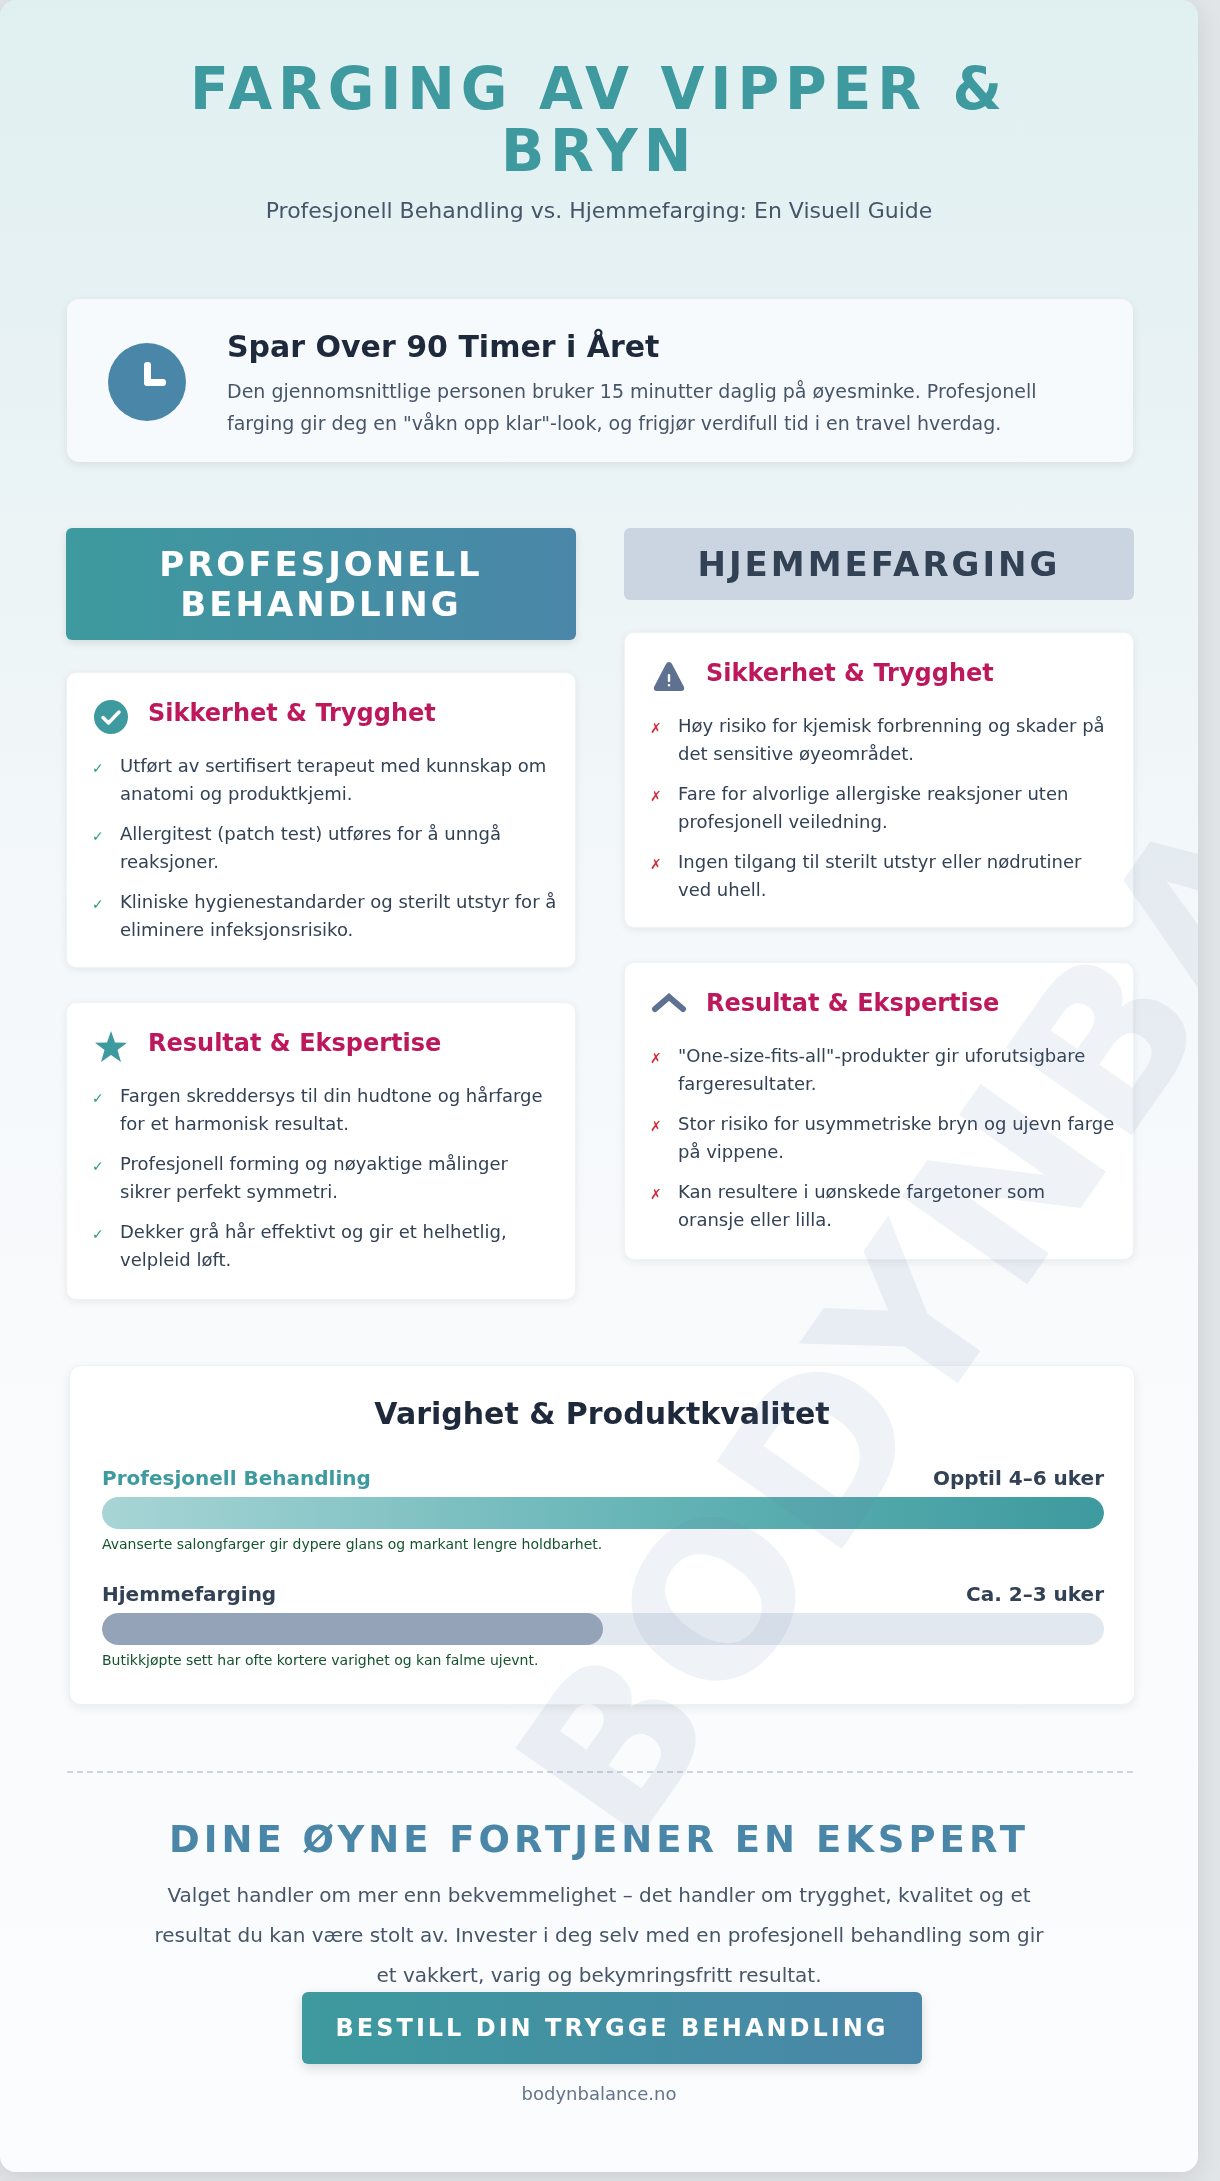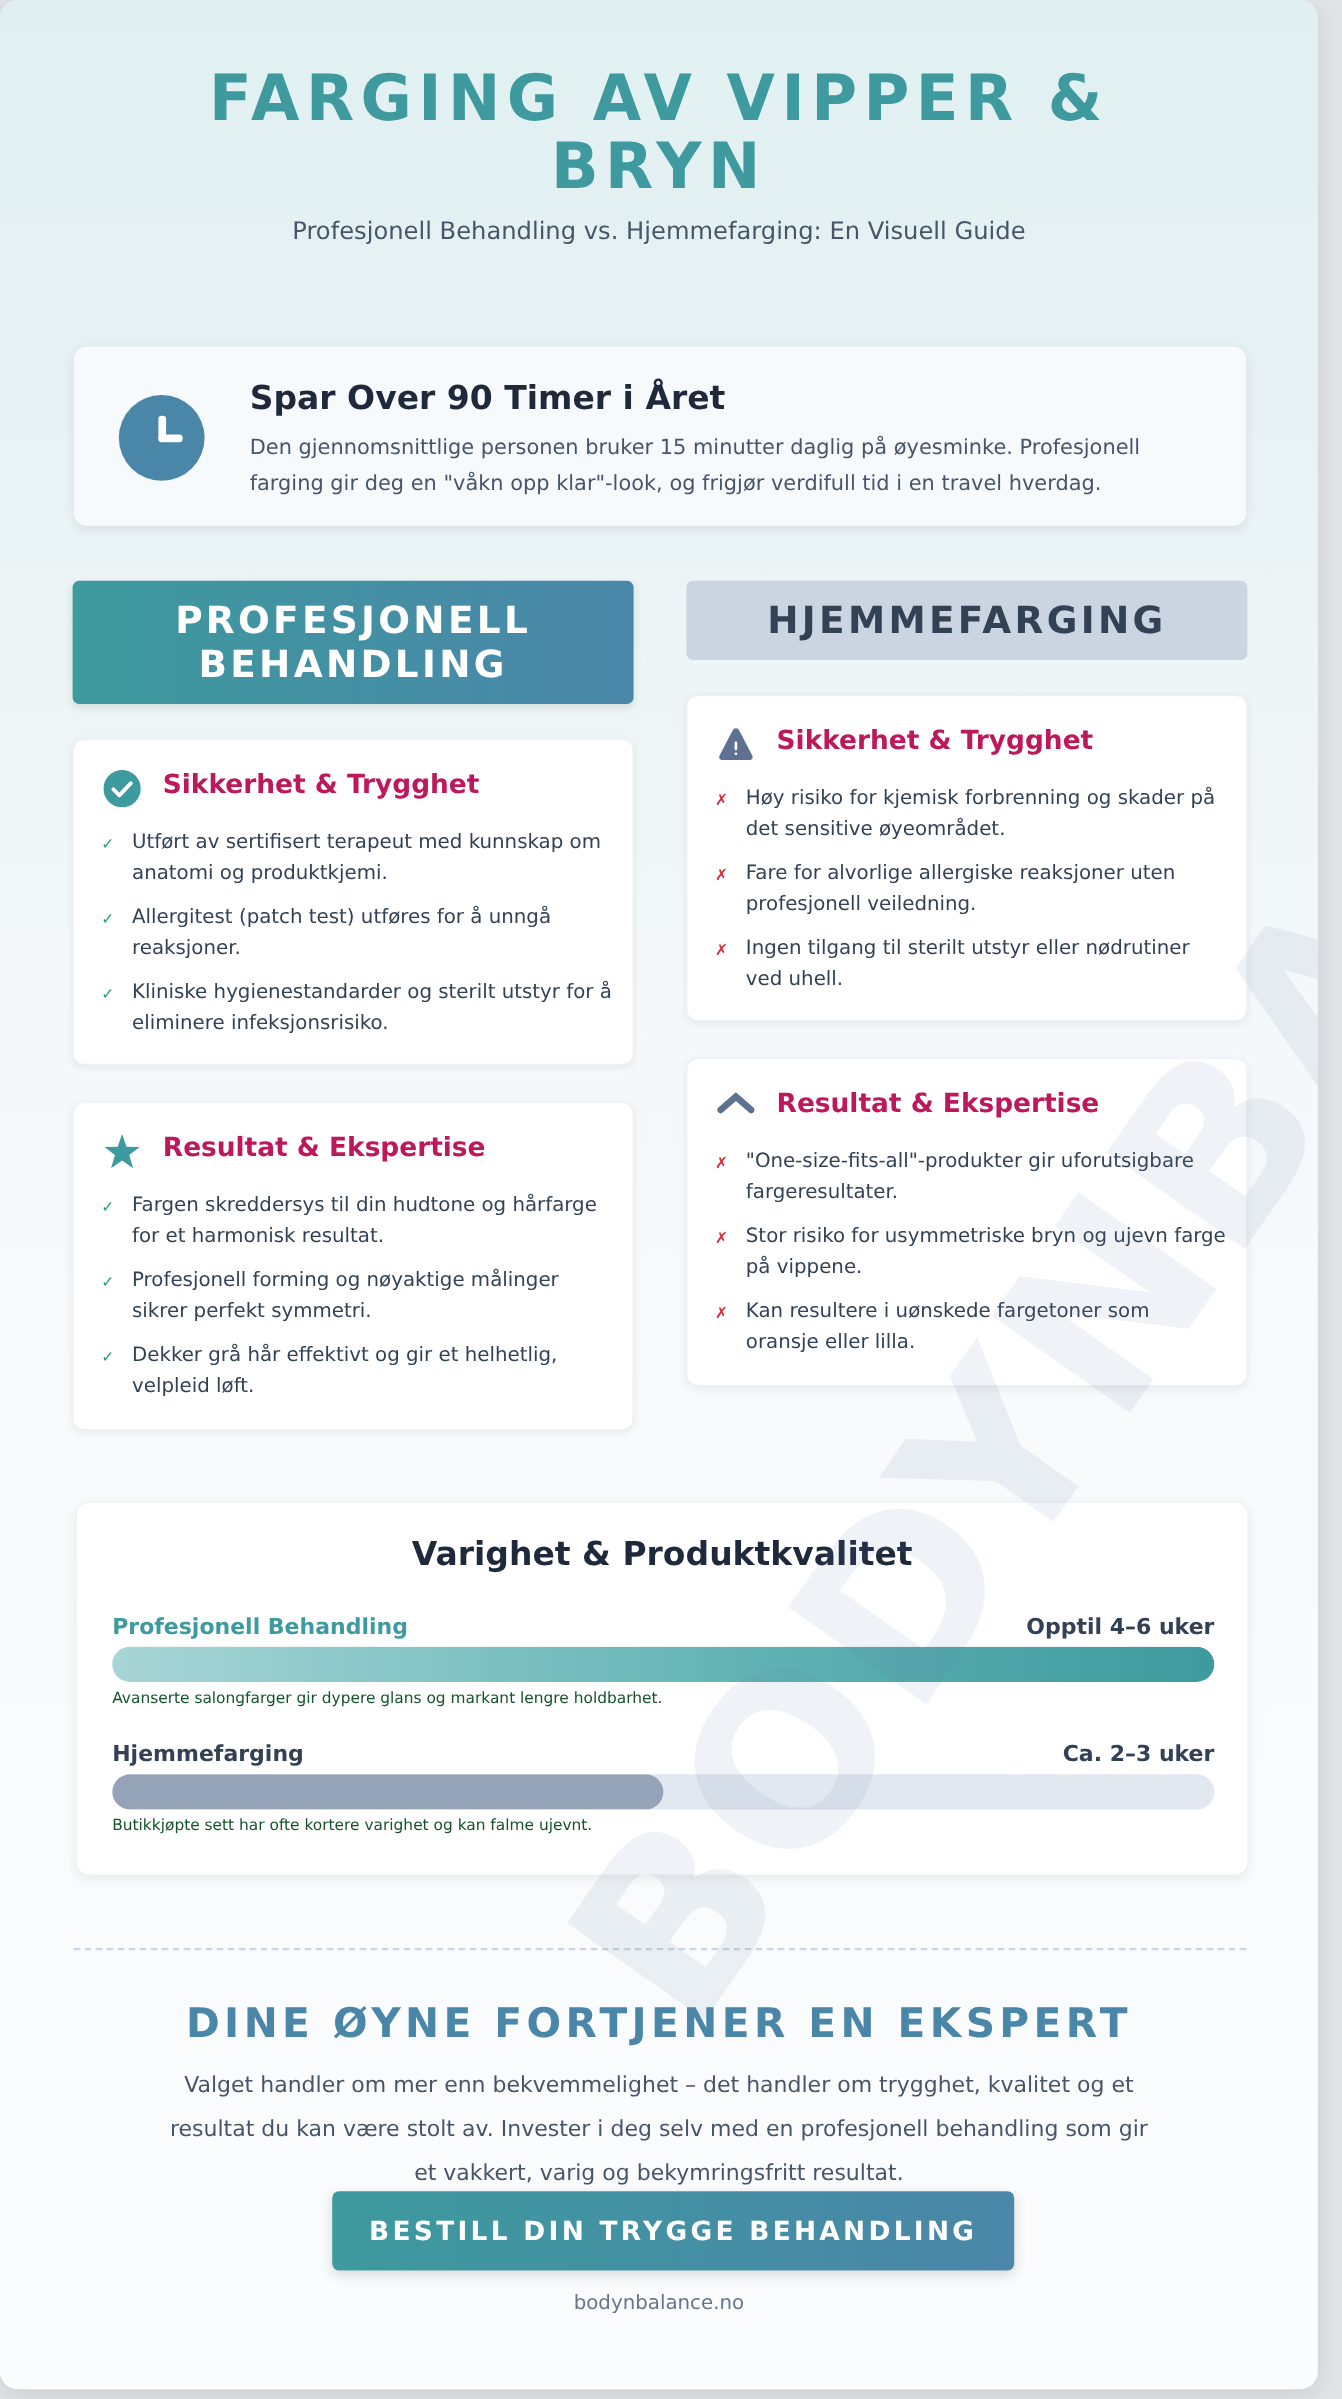--- a/index.html
+++ b/index.html
@@ -40,21 +40,20 @@
       width: 900px; margin: 0 auto;
       transform: scaleX(0.98);
     }
     .subtitle { margin-top: 16px; font-size: 22px; color: #475569; }
 
     .time-card {
       position: absolute; left: 67px; top: 299px;
       width: 1066px; height: 163px;
       background: #f7fafc; border-radius: 12px;
       box-shadow: 0 3px 10px rgba(0,0,0,0.08);
-      margin-top: 16px;
     }
     .clock {
       position: absolute; left: 41px; top: 44px;
       width: 78px; height: 78px; border-radius: 50%;
       background: #4a86a8;
     }
     .clock .h { position: absolute; left: 36px; top: 19px; width: 7px; height: 23px; background: #fff; border-radius: 3px; }
     .clock .m { position: absolute; left: 36px; top: 36px; width: 22px; height: 7px; background: #fff; border-radius: 3px; }
     .time-title { position: absolute; left: 160px; top: 30px; font-size: 30px; font-weight: bold; color: #1e293b; }
     .time-text { position: absolute; left: 160px; top: 76px; width: 880px; font-size: 19px; line-height: 32px; color: #475569; }

